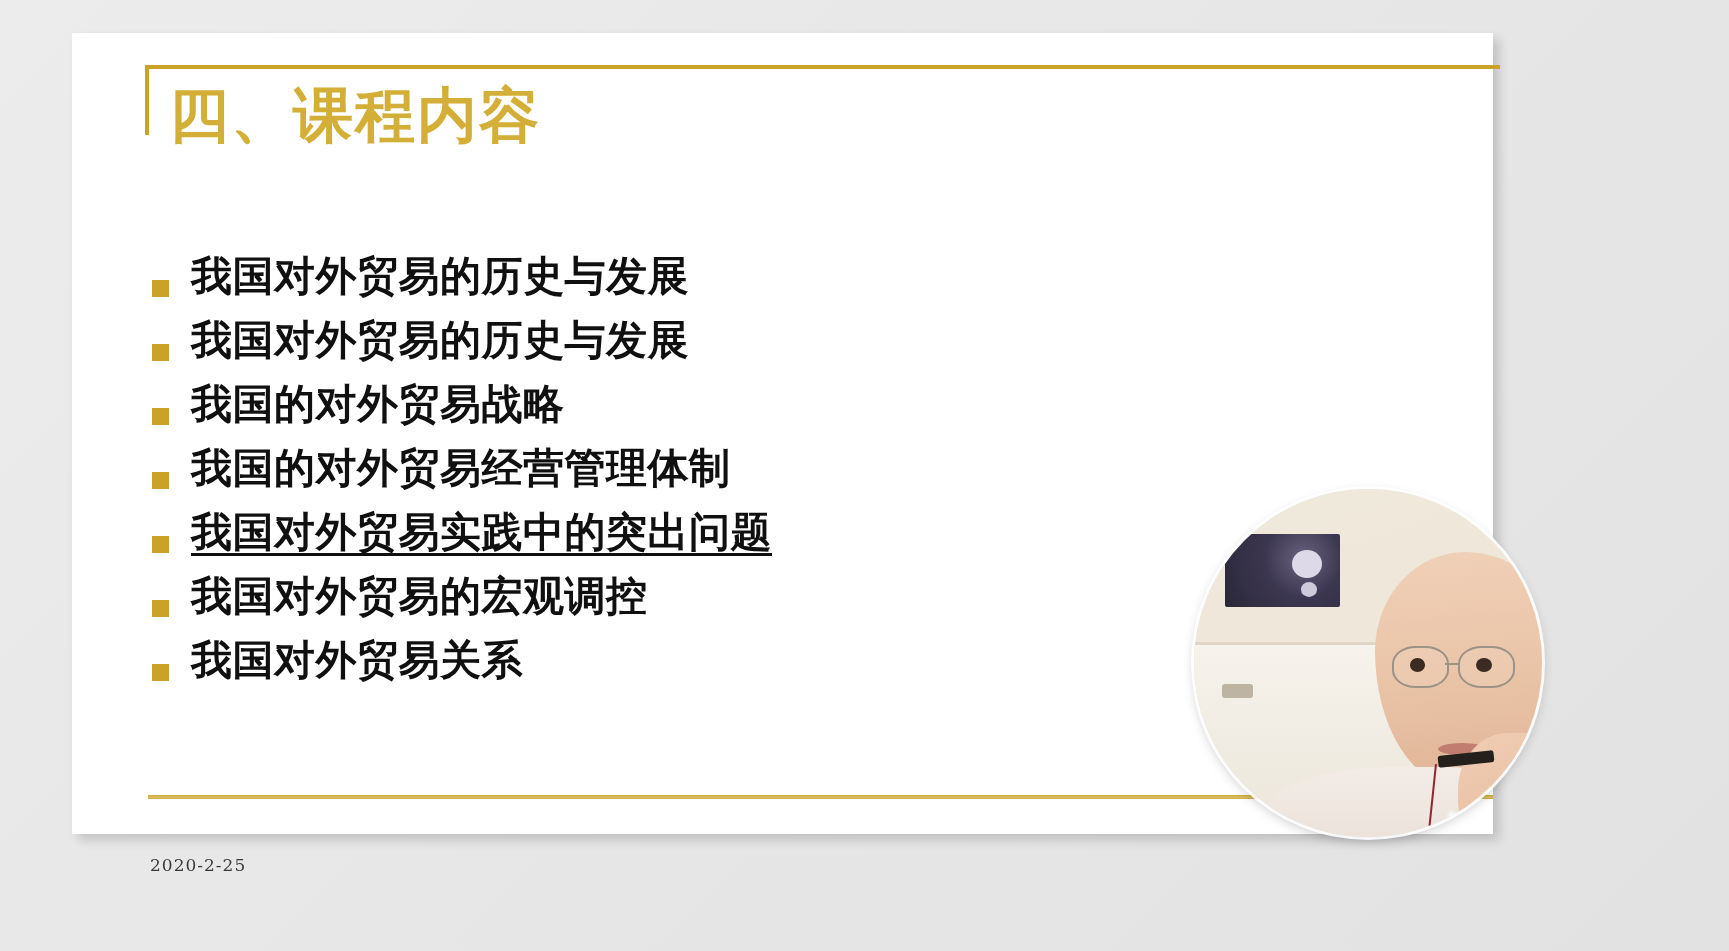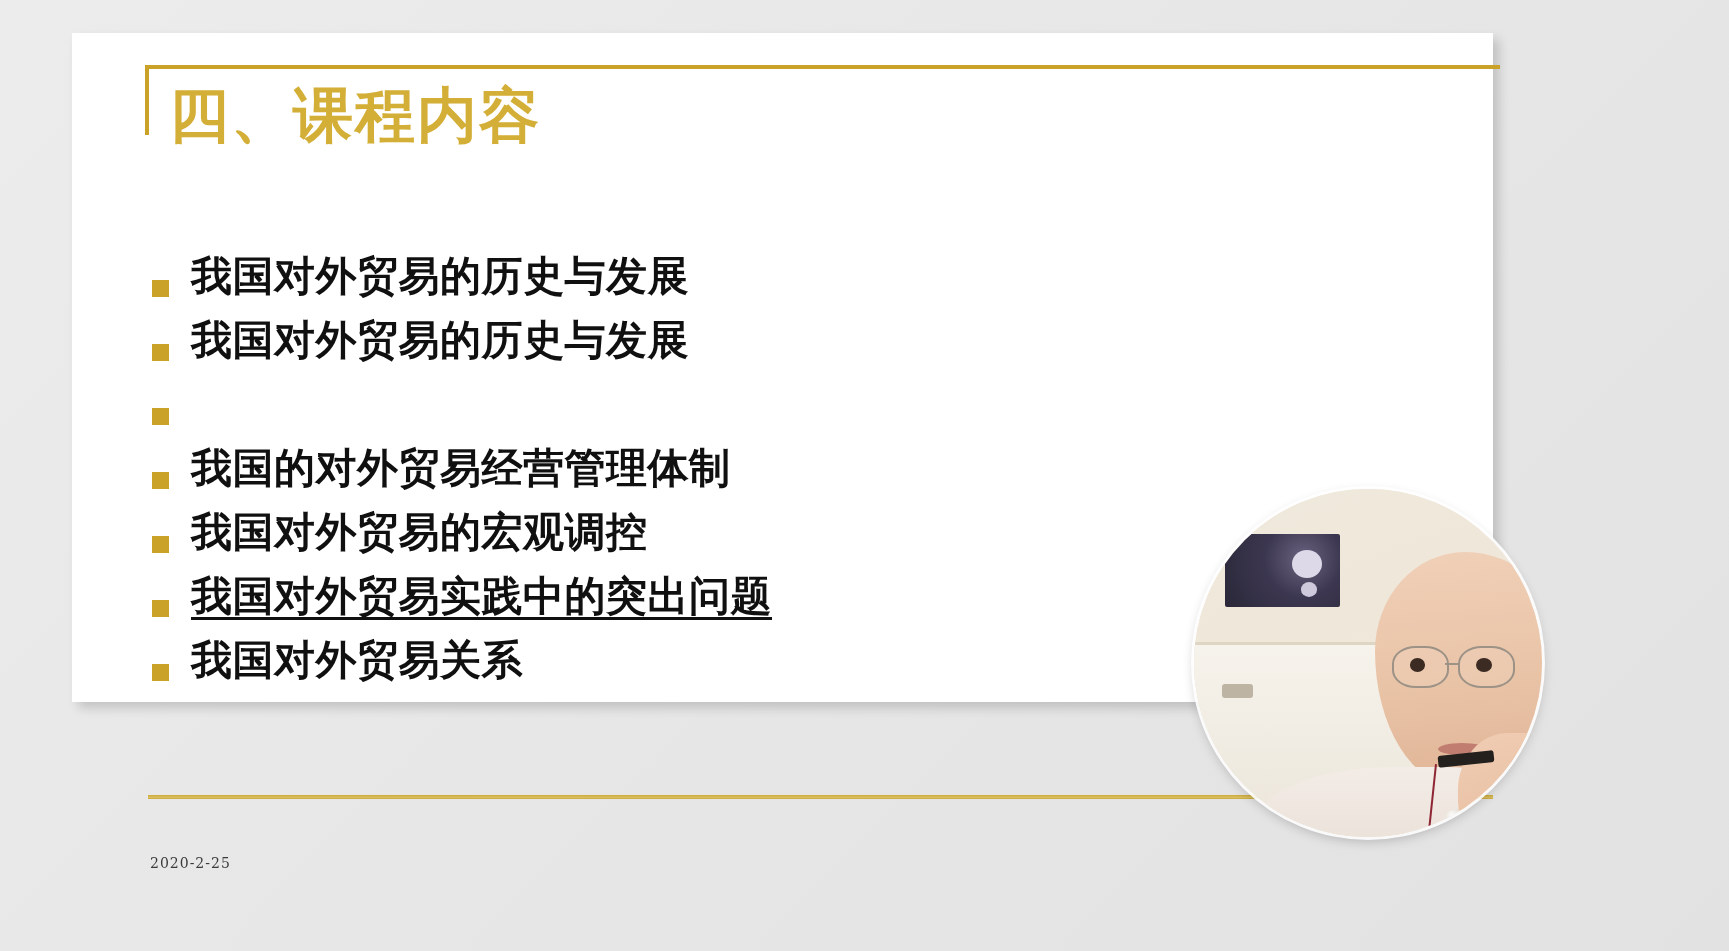--- a/index.html
+++ b/index.html
@@ -42,21 +42,21 @@
     z-index: 40;
     font-family: "DejaVu Sans", "Liberation Sans", sans-serif;
   }
 
   
   #slide {
     position: absolute;
     left: 72px;
     top: 33px;
     width: 1421px;
-    height: 669px;
+    height: 801px;
     background: #ffffff;
     box-shadow: 6px 6px 10px rgba(0,0,0,0.16);
     z-index: 10;
   }
 
   
   #title-block {
     position: absolute;
     left: 73px;
     top: 32px;
@@ -132,21 +132,21 @@
     left: 76px;
     top: 762px;
     width: 1345px;
     height: 4px;
     background: linear-gradient(to bottom, #cdaa36 0%, #d9bf63 60%, #cdaa36 100%);
   }
   #footer-date {
     position: absolute;
     left: 78px;
     top: 822px;
-    font-size: 14px;
+    font-size: 17px;
     color: #3a3a3a;
     letter-spacing: 1px;
     font-family: "DejaVu Serif", "Liberation Serif", serif;
   }
 
   
   #webcam-bubble {
     position: absolute;
     left: 1194px;
     top: 489px;
@@ -334,35 +334,36 @@
         <span class="bullet-text">我国对外贸易的历史与发展</span>
       </div>
 
       <div class="bullet-row">
         <span class="bullet-marker"></span>
         <span class="bullet-text">我国对外贸易的历史与发展</span>
       </div>
 
       <div class="bullet-row">
         <span class="bullet-marker"></span>
+        <span class="bullet-text">我国的对外贸易战略</span>
       </div>
 
       <div class="bullet-row">
         <span class="bullet-marker"></span>
         <span class="bullet-text">我国的对外贸易经营管理体制</span>
       </div>
 
       <div class="bullet-row">
         <span class="bullet-marker"></span>
+        <span class="bullet-text underlined">我国对外贸易实践中的突出问题</span>
+      </div>
+
+      <div class="bullet-row">
+        <span class="bullet-marker"></span>
         <span class="bullet-text">我国对外贸易的宏观调控</span>
-      </div>
-
-      <div class="bullet-row">
-        <span class="bullet-marker"></span>
-        <span class="bullet-text underlined">我国对外贸易实践中的突出问题</span>
       </div>
 
       <div class="bullet-row">
         <span class="bullet-marker"></span>
         <span class="bullet-text">我国对外贸易关系</span>
       </div>
 
     </div>
 
     <div id="footer-rule"></div>

